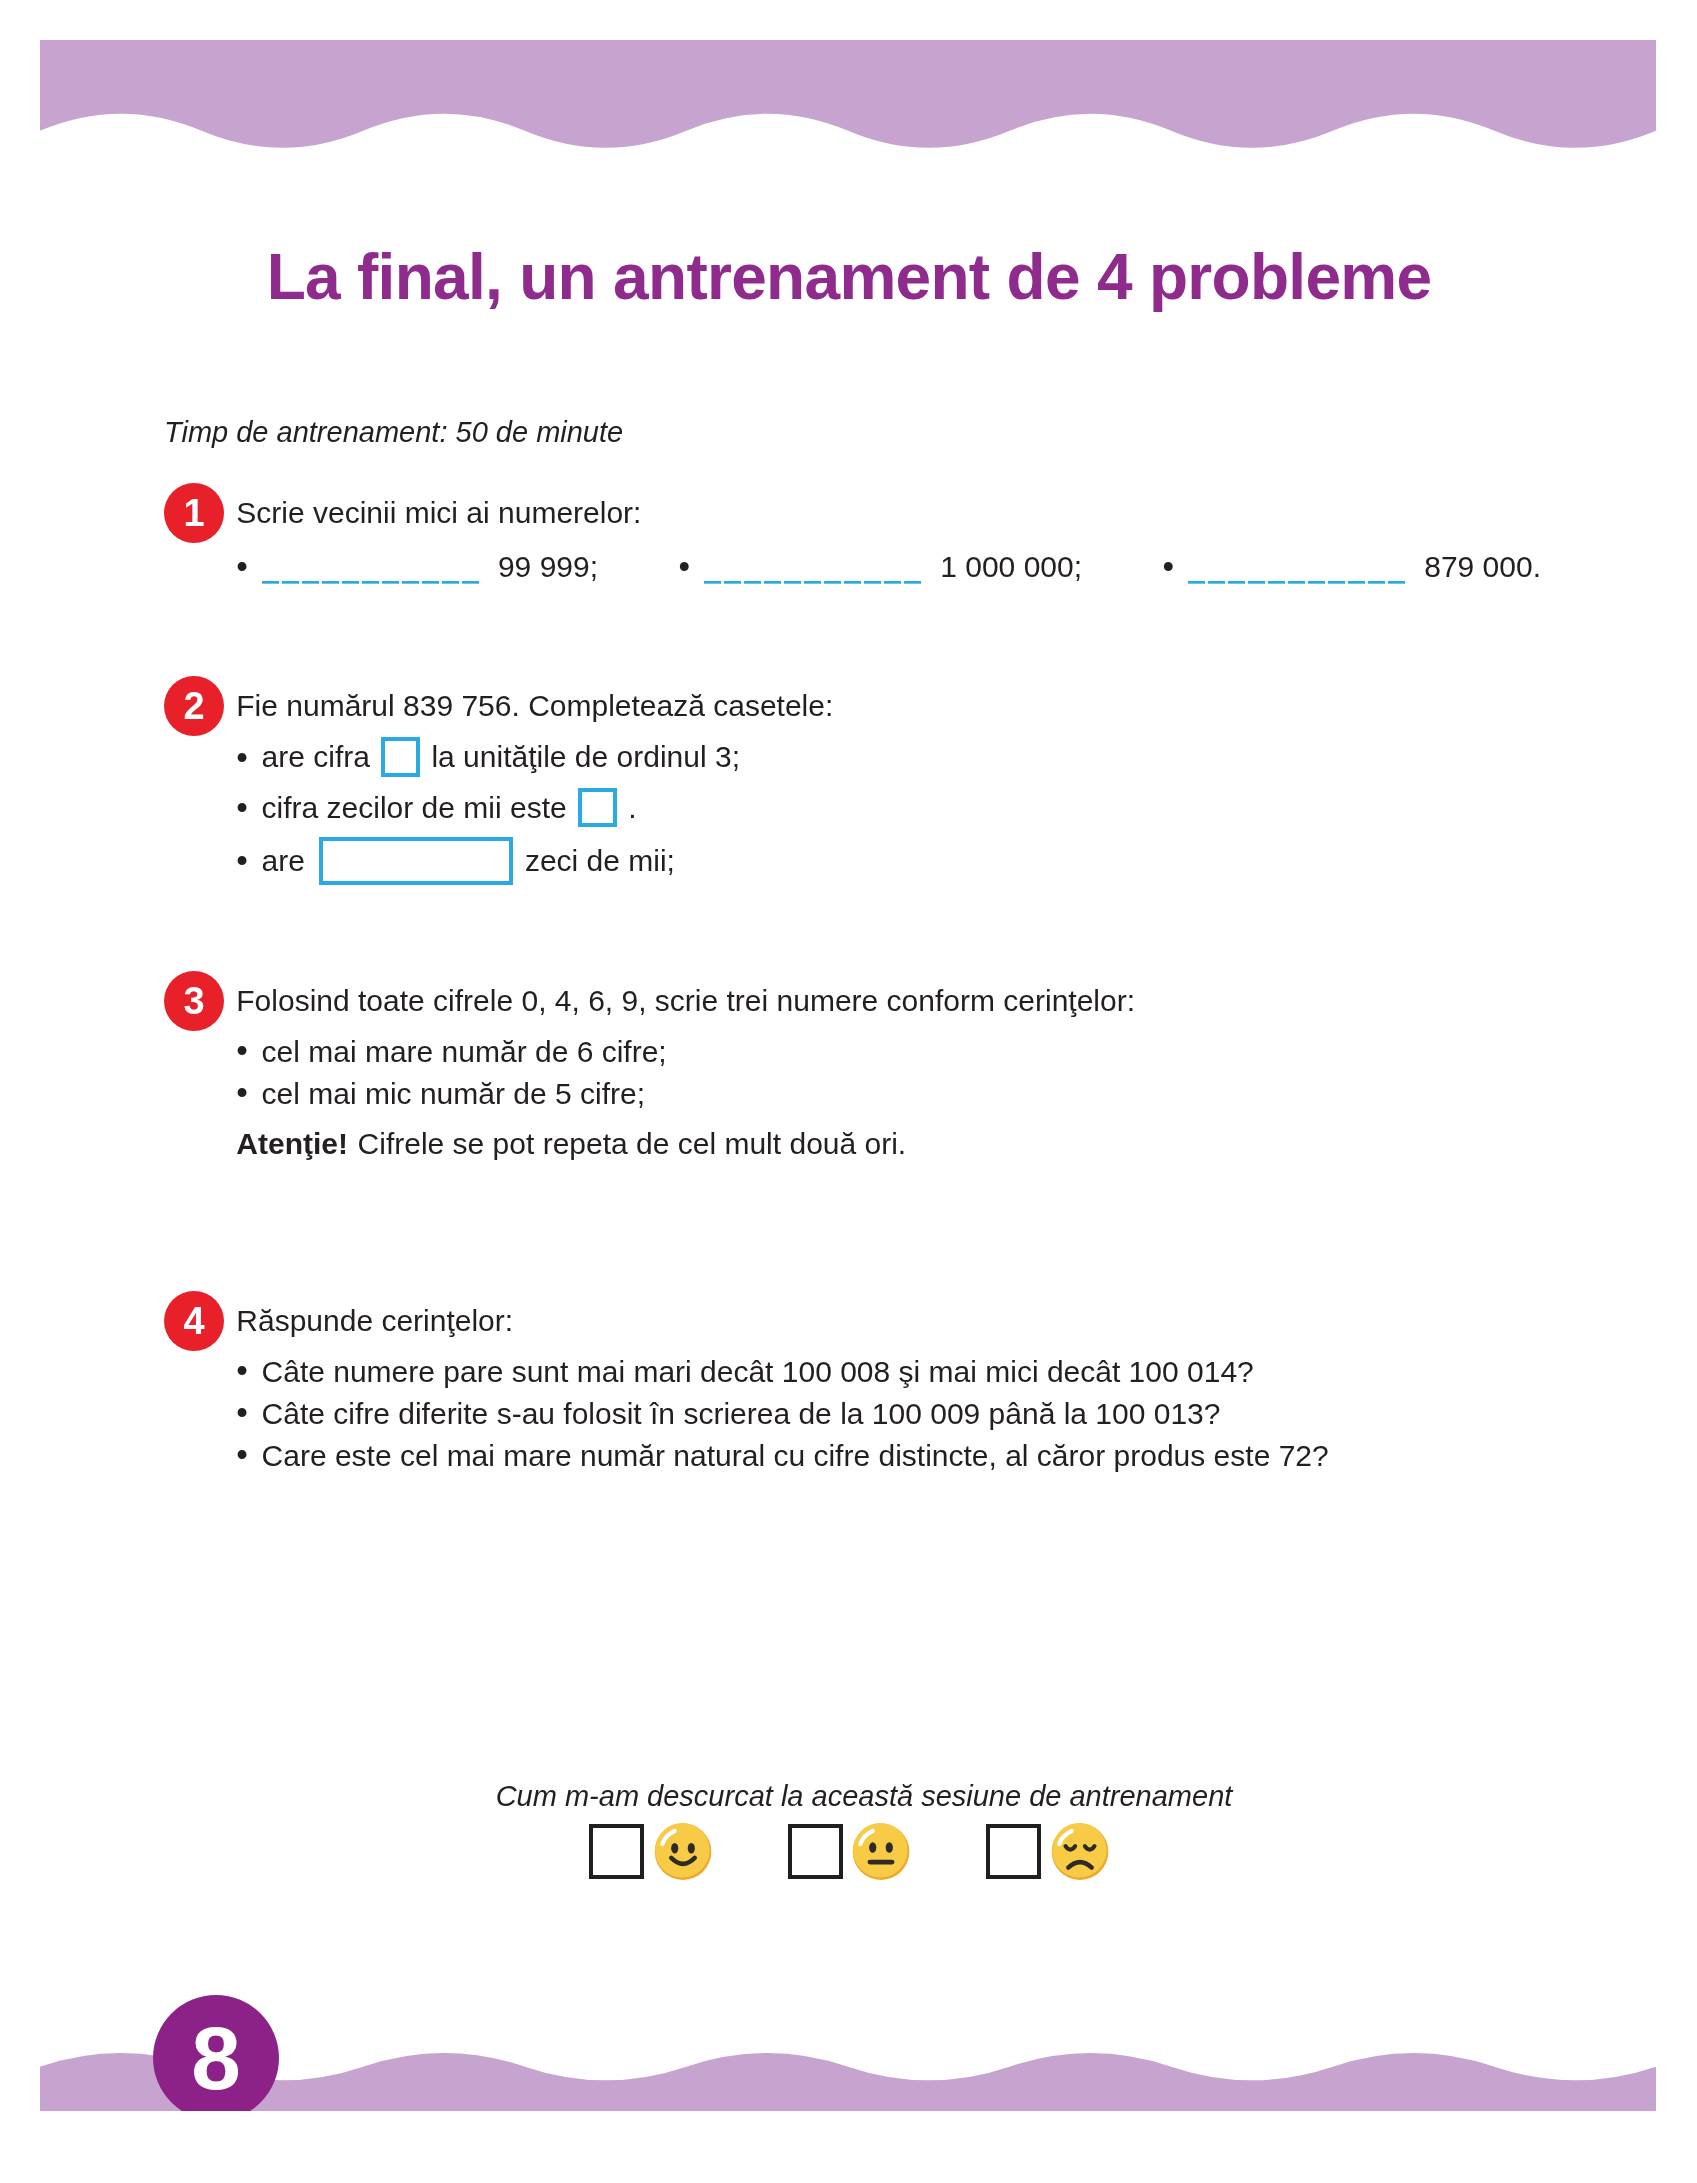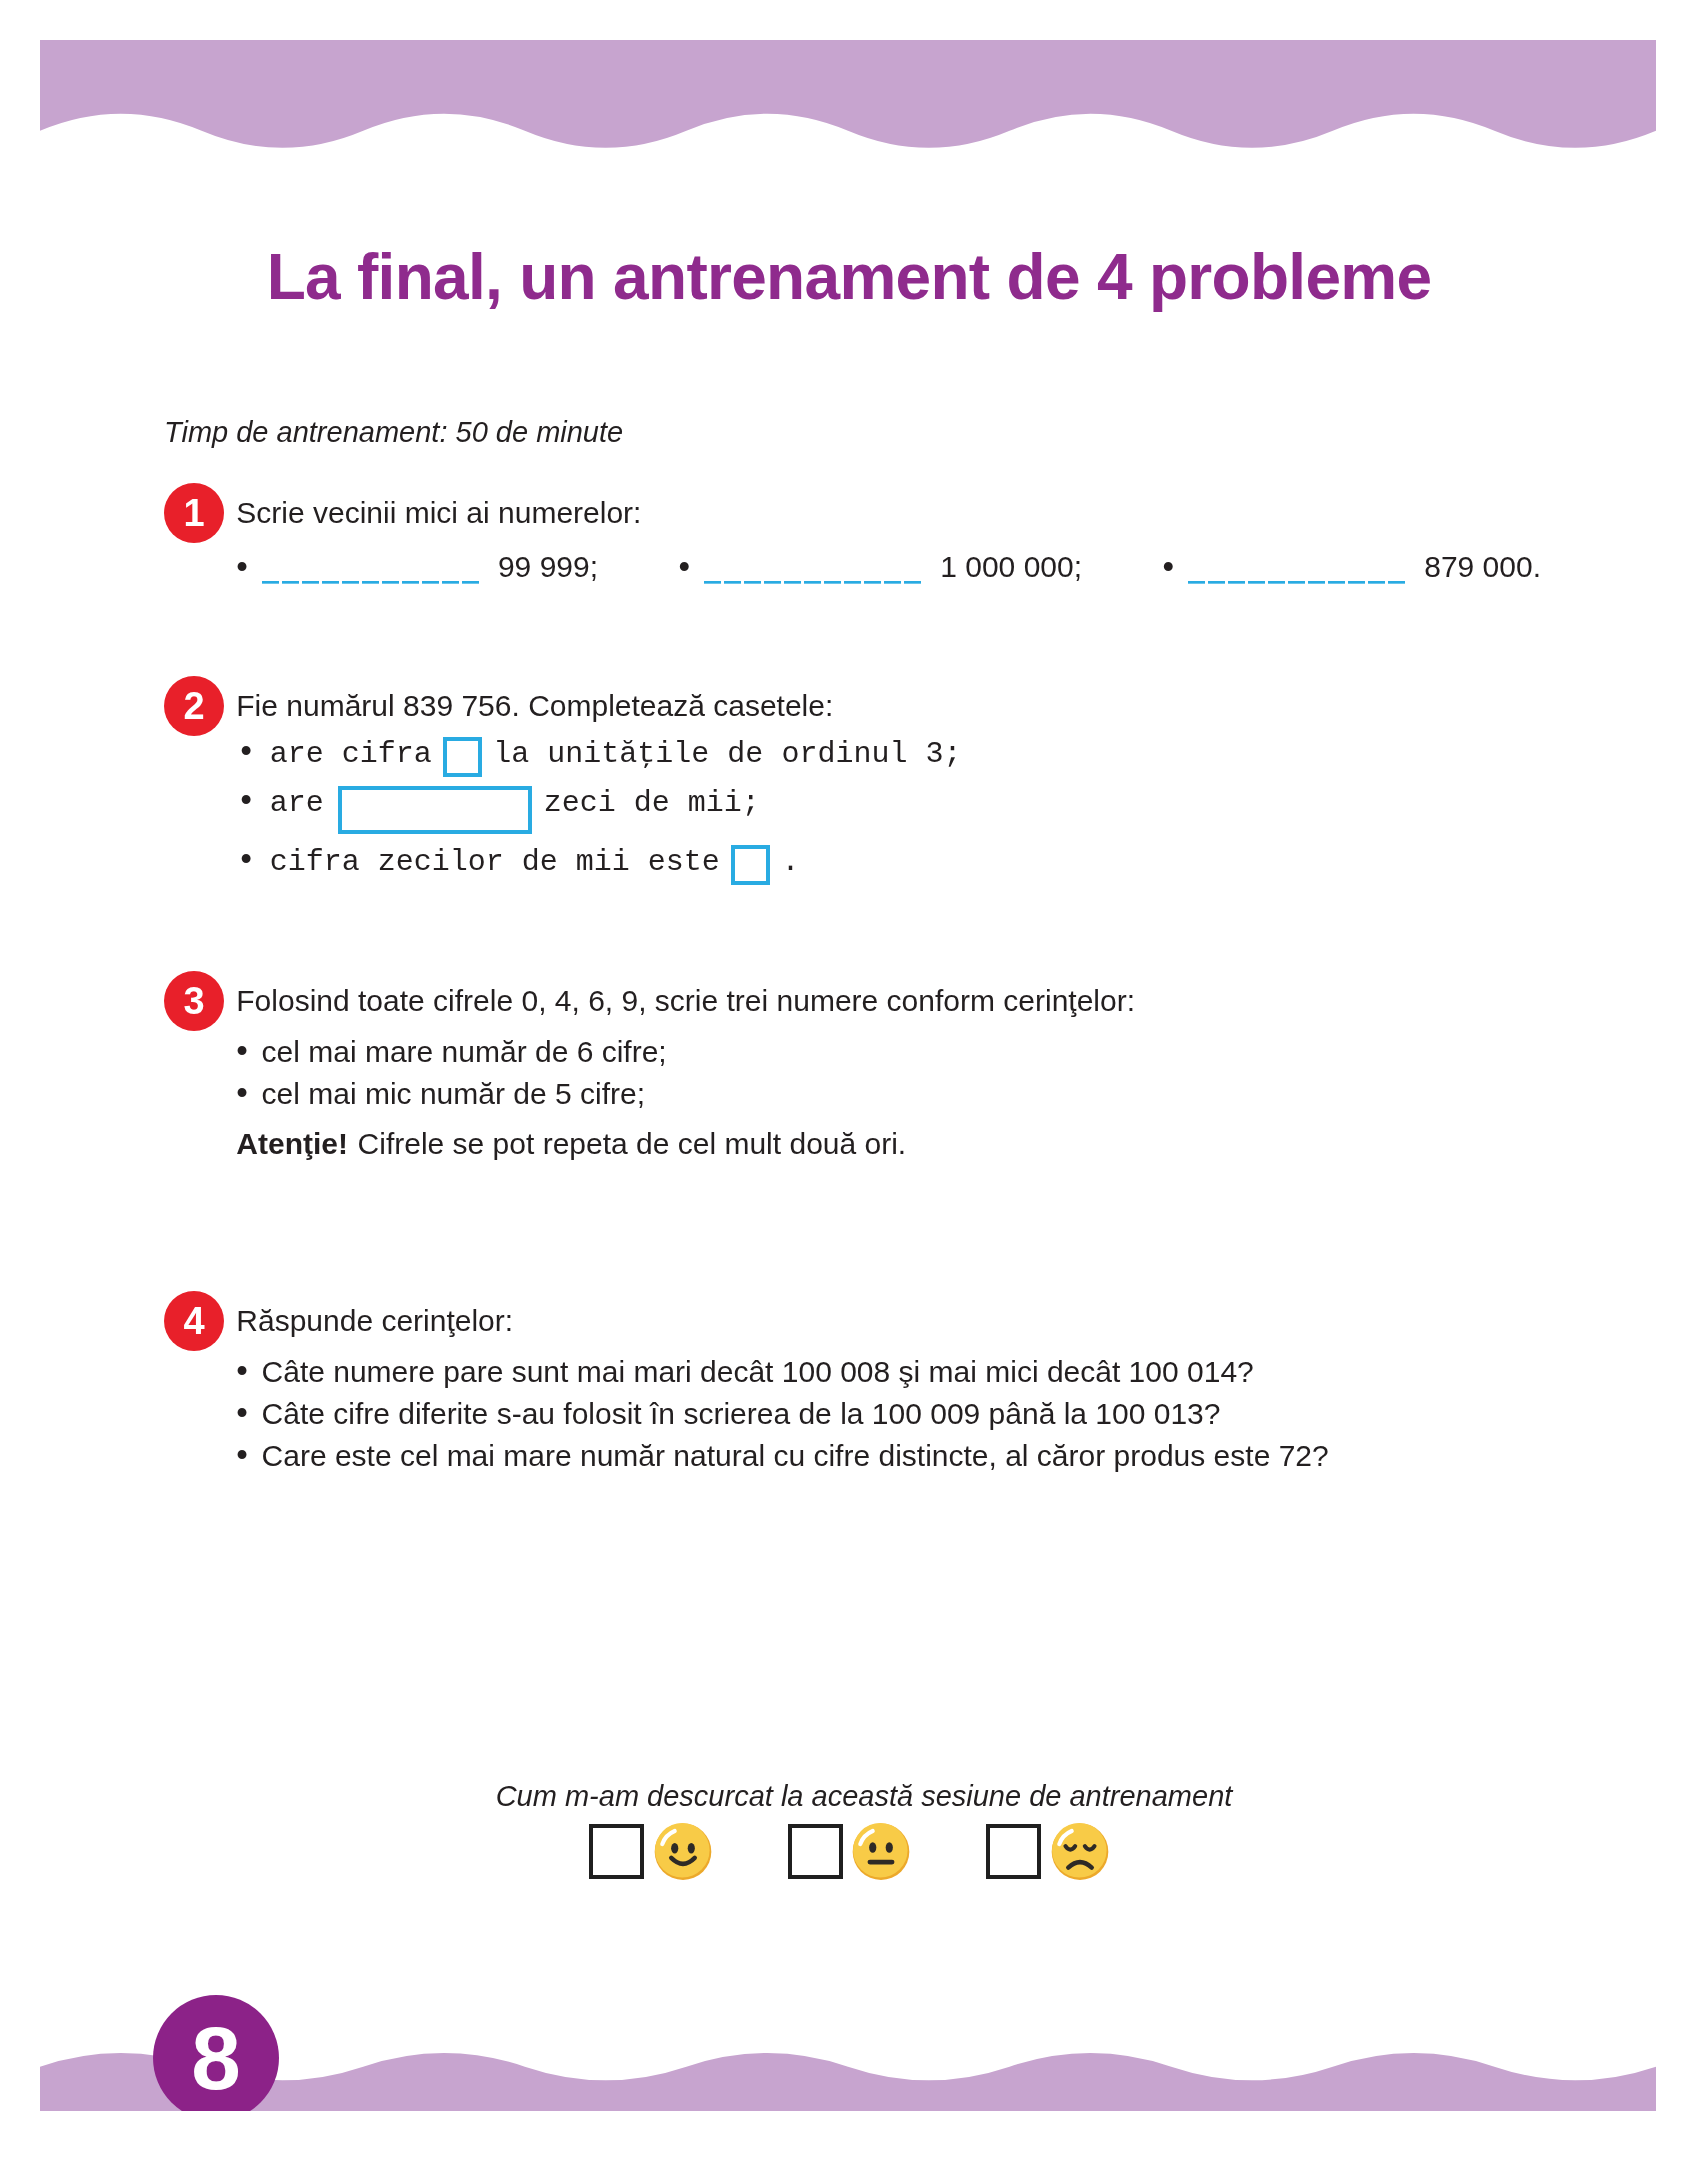--- a/index.html
+++ b/index.html
@@ -41,21 +41,21 @@
   .dot{font-size:33px;line-height:1;margin-right:13.7px;flex:none;}
   
   .p1-row{display:flex;justify-content:space-between;margin-top:6.8px;gap:44px;}
   .p1-item{display:flex;align-items:center;font-size:30px;}
   .blank{
     display:inline-block;width:220px;height:34px;margin-right:16.4px;flex:none;
     background-image:repeating-linear-gradient(90deg,#29abe2 0 17px,rgba(255,255,255,0) 17px 20px);
     background-size:100% 2.7px;background-position:left bottom;background-repeat:no-repeat;
   }
   
-  .fill-row{display:flex;font-size:30px;font-family:Liberation Mono, monospace;}
+  .fill-row{display:flex;align-items:center;font-size:30px;}
   .fill-row.r1{margin-top:1.4px;}
   .fill-row.r2{margin-top:9.6px;}
   .fill-row.r3{margin-top:11px;}
   .box-small{flex:none;width:31.5px;height:31.5px;border:4.8px solid #29abe2;background:#fff;margin:0 11px;}
   .box-wide{flex:none;width:186px;height:40px;border:4.8px solid #29abe2;background:#fff;margin:0 12.3px 0 13.7px;}
   
   .b-row{display:flex;align-items:baseline;font-size:30px;line-height:42px;margin:0;}
   .note{font-size:30px;line-height:42px;margin-top:8px;}
   .note b{font-weight:bold;}
   .note .sp{display:inline-block;width:9.6px;}
@@ -125,31 +125,31 @@
         <span>2</span>
       </div>
     <div class="pcontent">
       <p class="pheading">Fie numărul 839 756. Completează casetele:</p>
       <div class="fill-row r1">
         <span class="dot"></span>
         <span>are cifra</span>
         <span class="box-small"></span>
         <span>la unităţile de ordinul 3;</span>
       </div>
+      <div class="fill-row r3">
+        <span class="dot"></span>
+        <span>cifra zecilor de mii este</span>
+        <span class="box-small"></span>
+        <span>.</span>
+      </div>
       <div class="fill-row r2">
         <span class="dot"></span>
         <span>are</span>
         <span class="box-wide"></span>
         <span>zeci de mii;</span>
-      </div>
-      <div class="fill-row r3">
-        <span class="dot"></span>
-        <span>cifra zecilor de mii este</span>
-        <span class="box-small"></span>
-        <span>.</span>
       </div>
     </div>
   </section>
 
   <section class="problem" style="top:971px;">
     <div class="badge">
         <span>3</span>
       </div>
     <div class="pcontent">
       <p class="pheading">Folosind toate cifrele 0, 4, 6, 9, scrie trei numere conform cerinţelor:</p>

